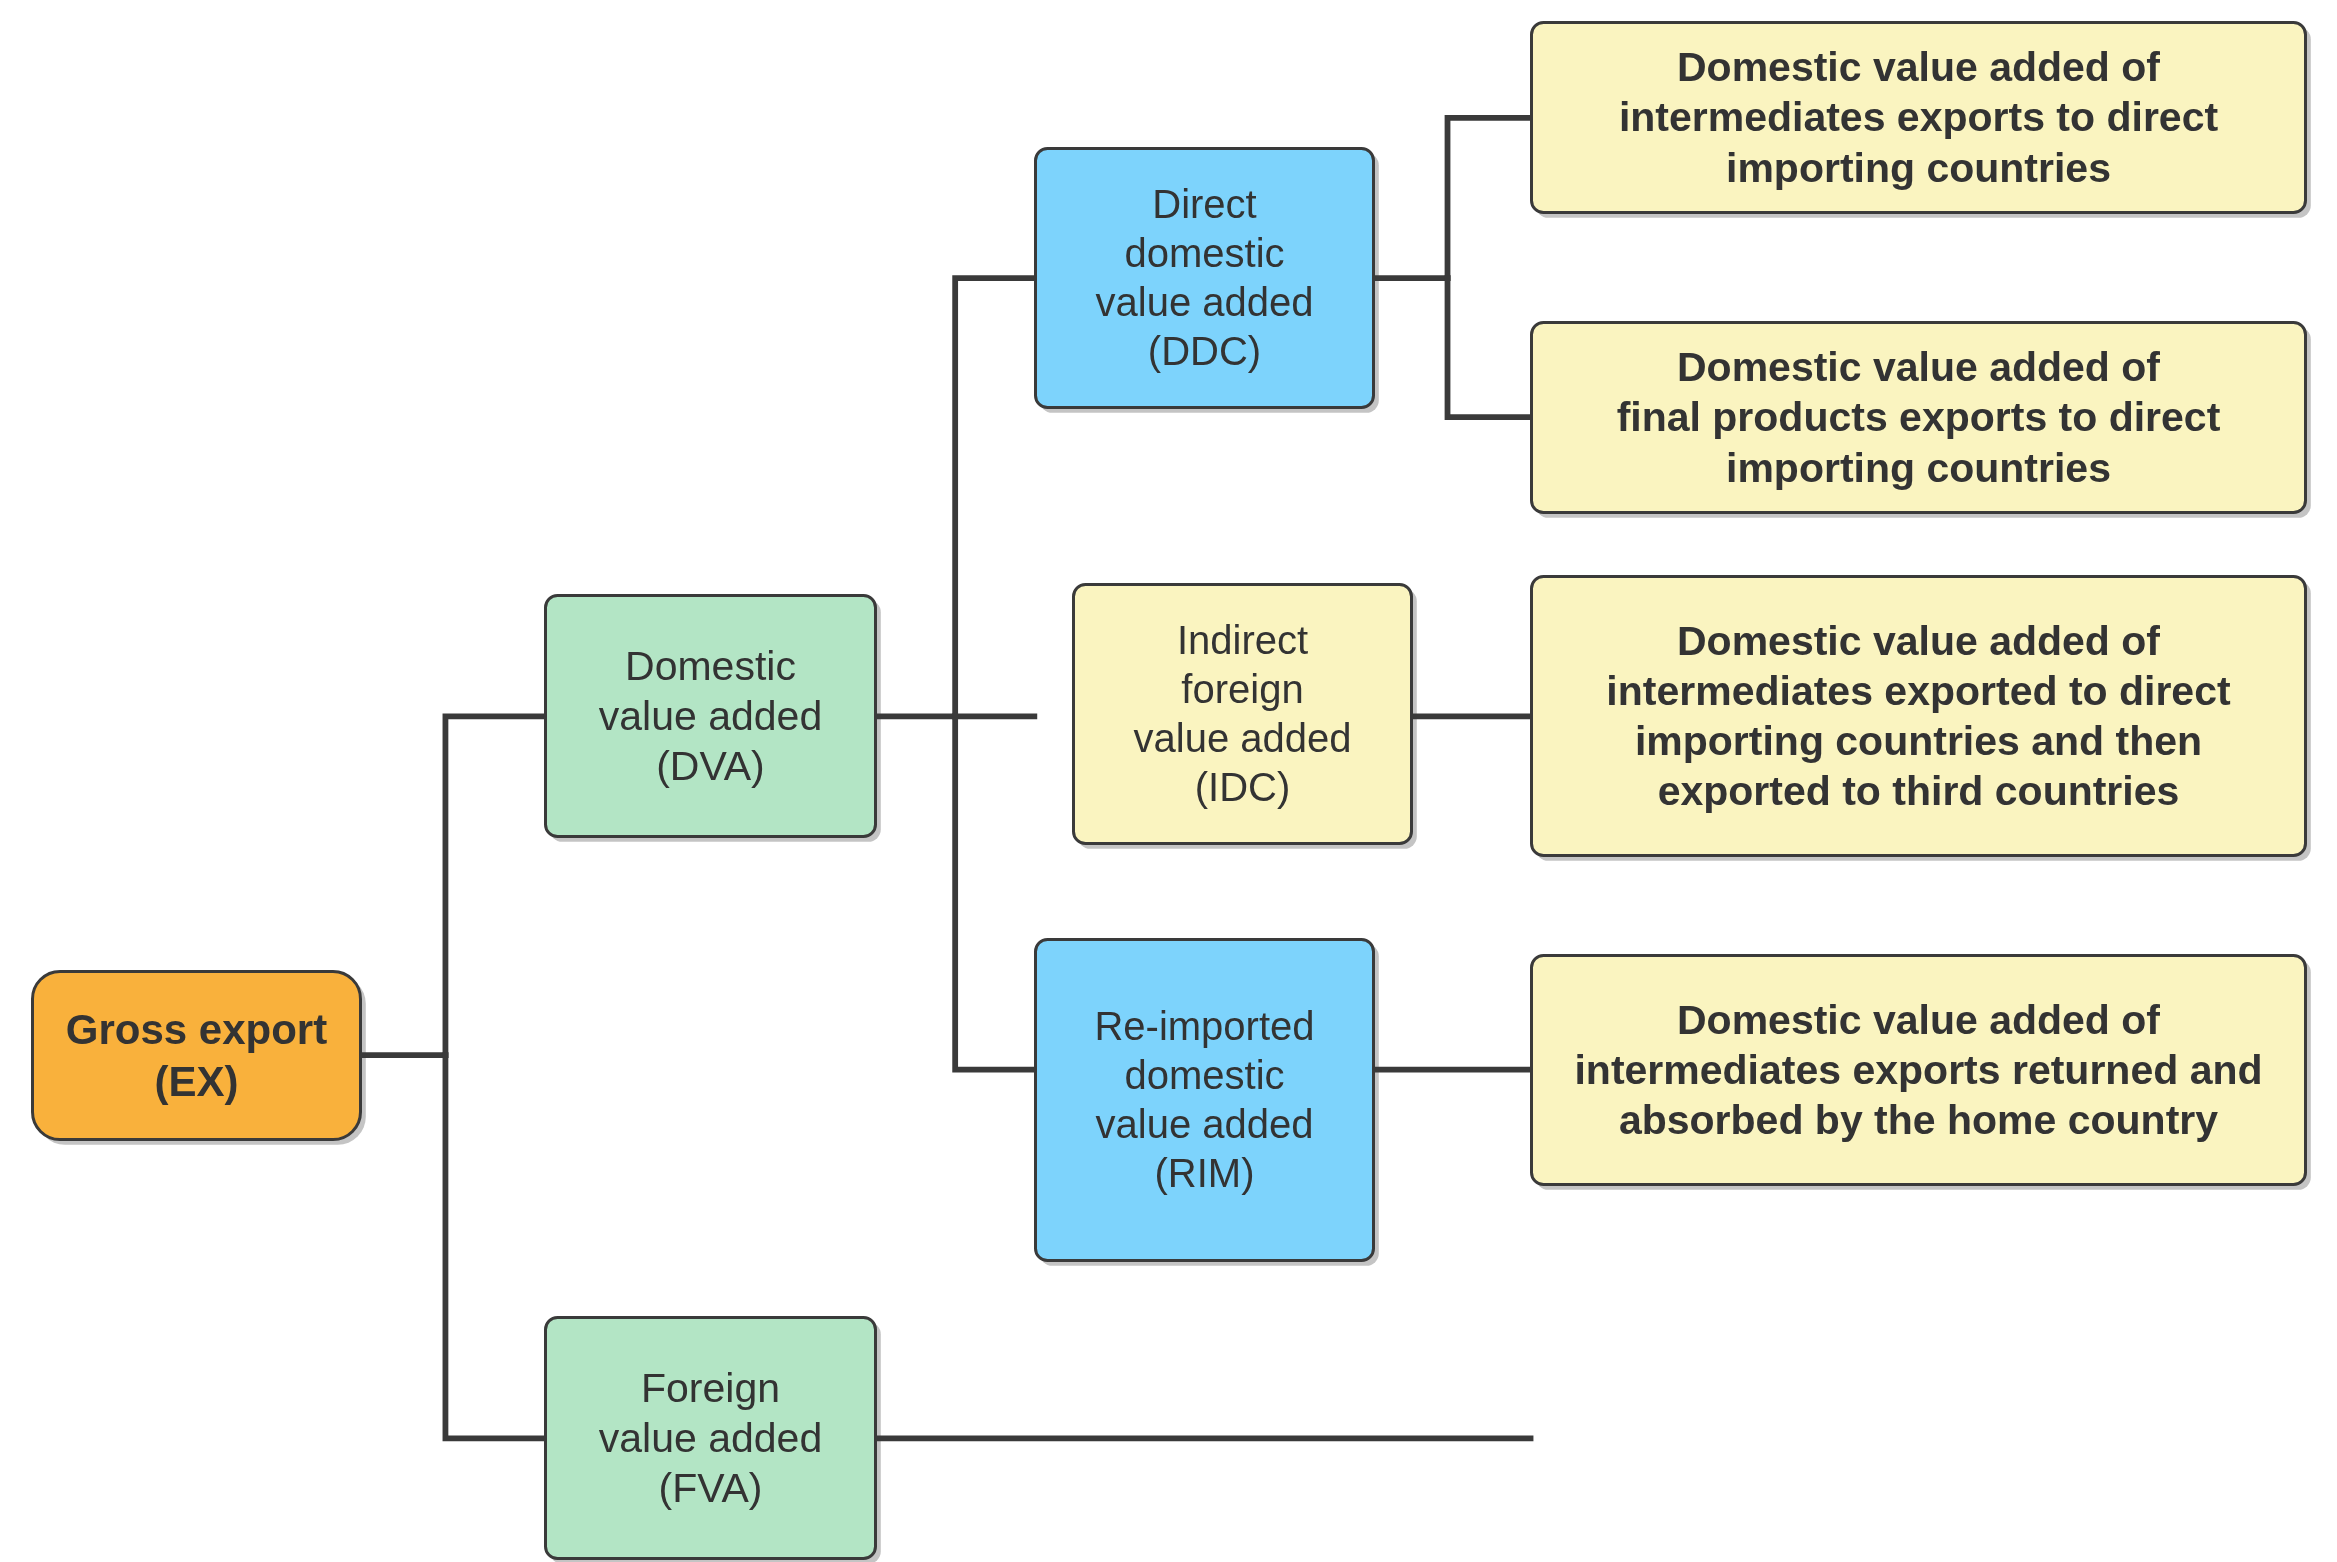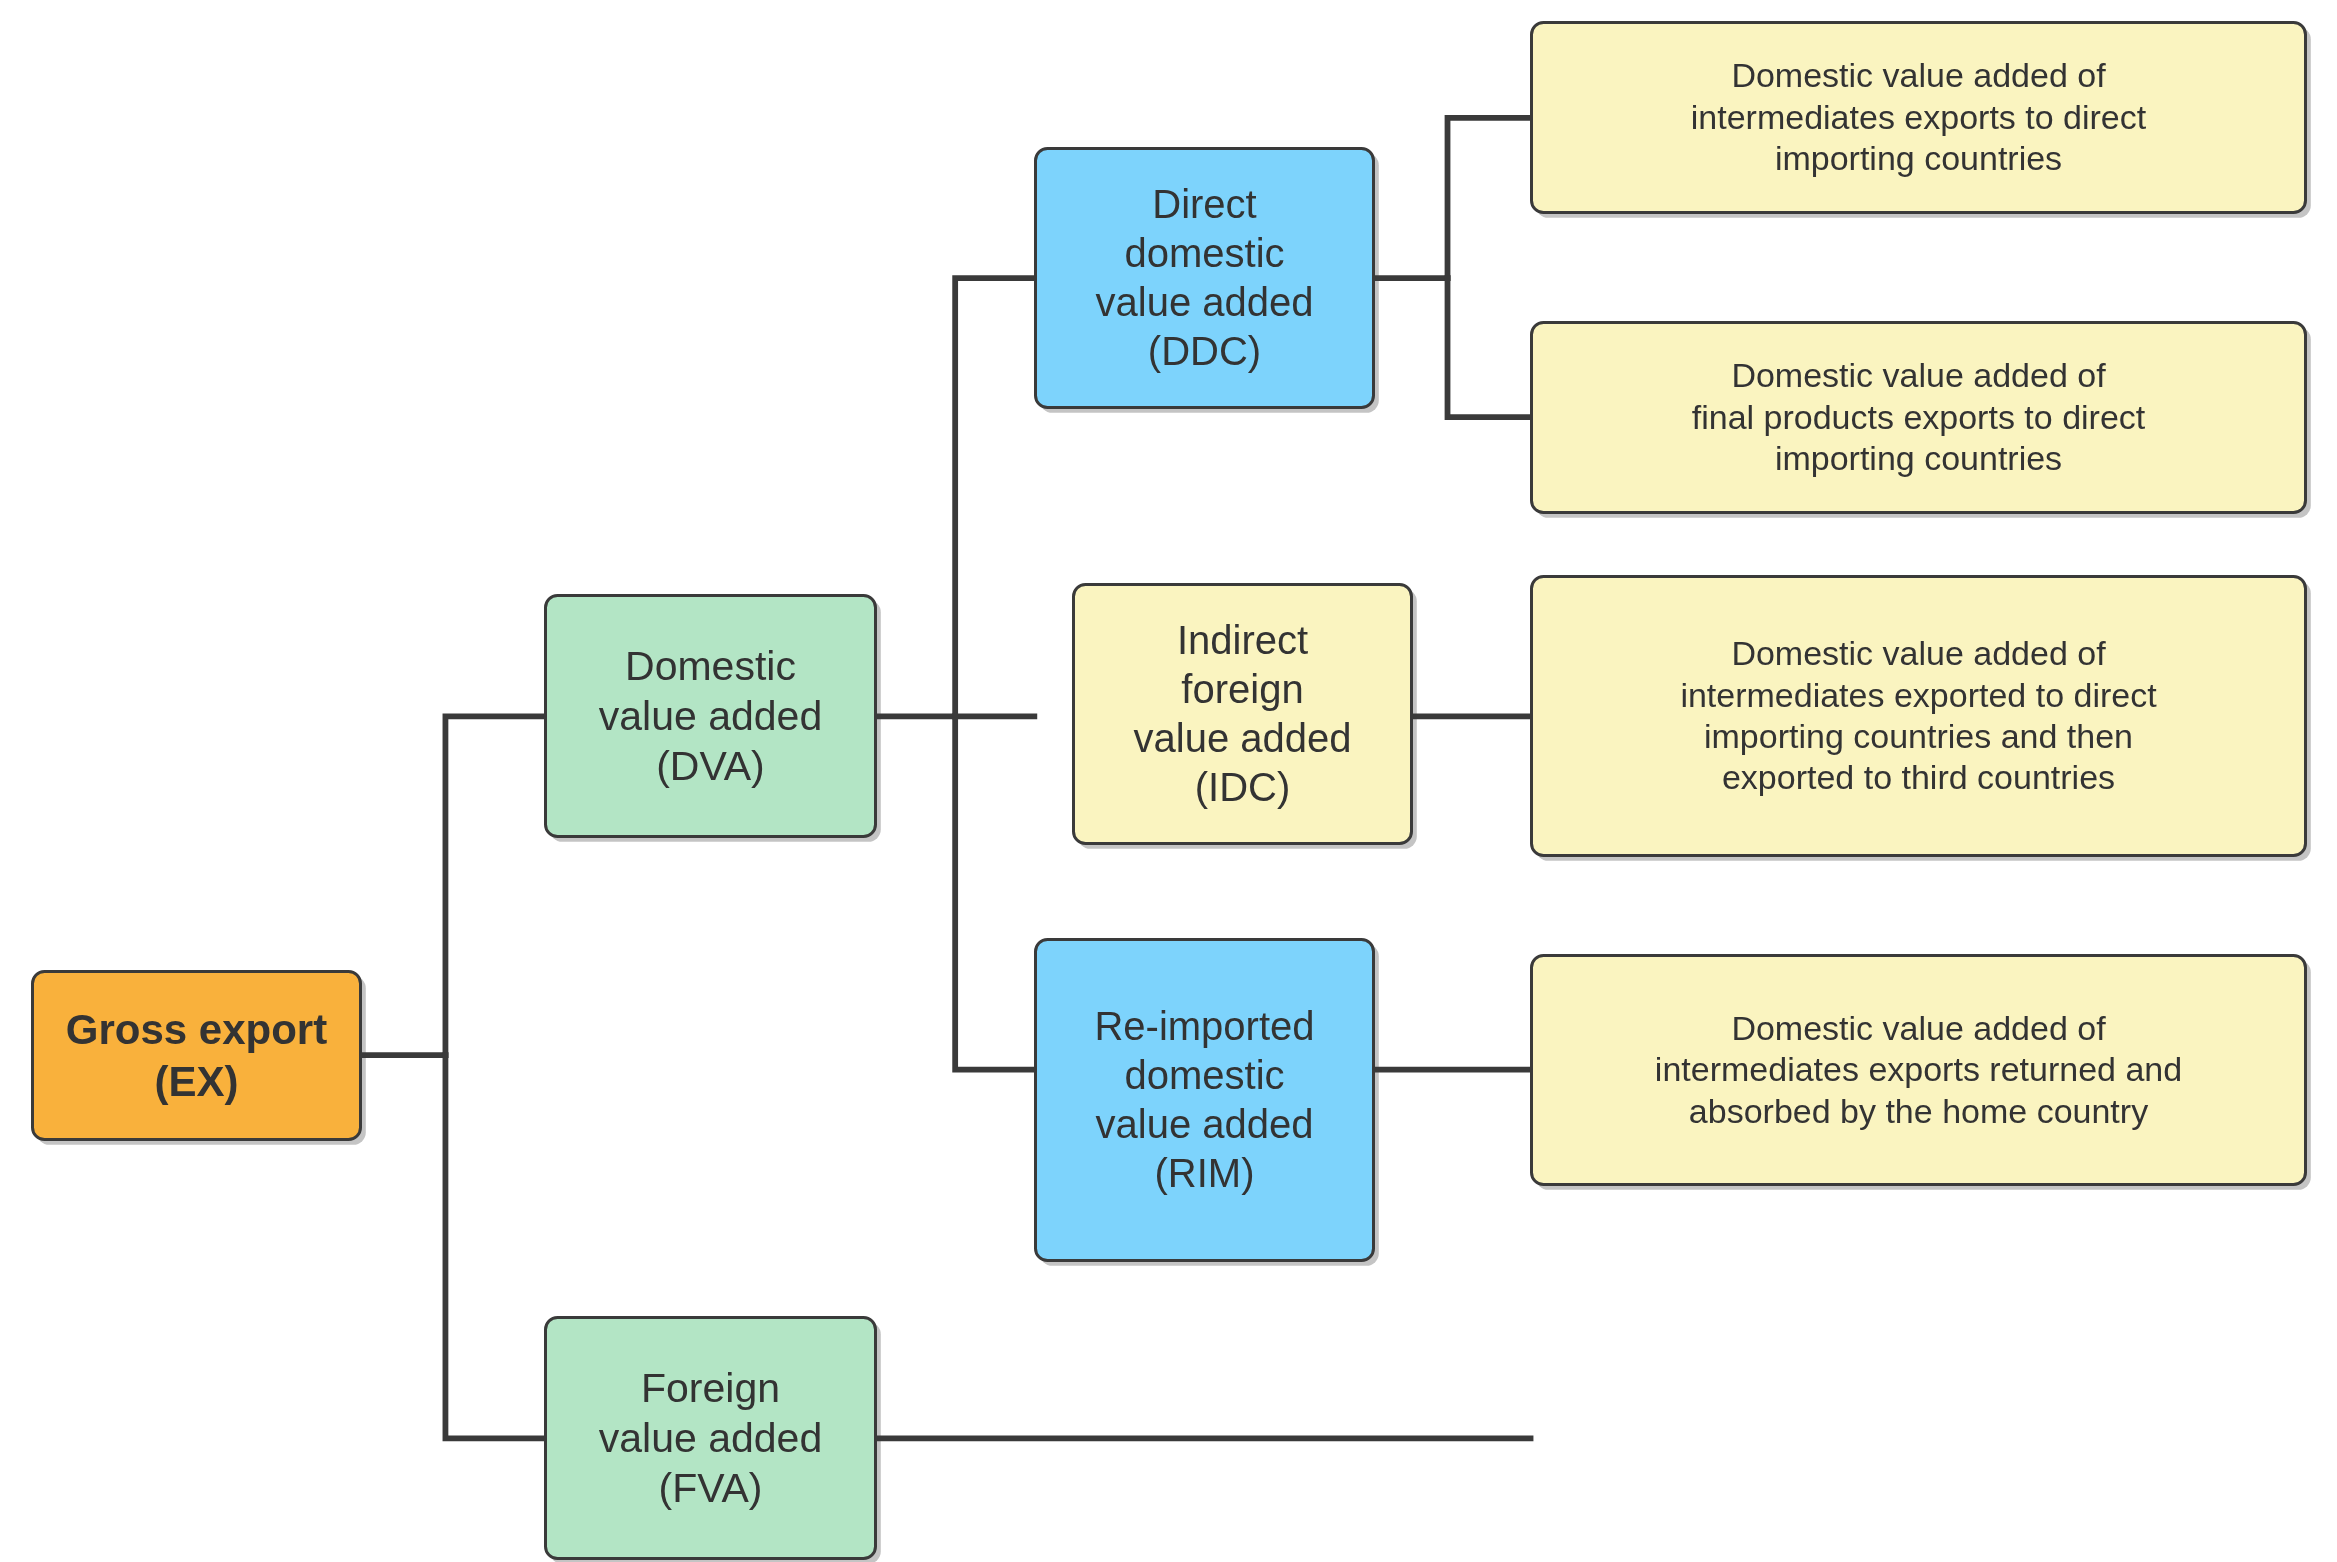--- a/index.html
+++ b/index.html
@@ -33,24 +33,24 @@
     text-align: center;
     color: #333333;
     line-height: 1.22;
     padding: 5.8px 13.5px;
     box-shadow: 4.8px 4.8px 0px -1px rgba(60,60,60,0.30);
   }
   .node .txt {
     display: block;
     white-space: pre-line;
   }
-  .lvl1 { font-size: 42px; font-weight: bold; }
+  .lvl1 { font-size: 42px; font-weight: bold; border-radius: 29px; }
   .lvl2 { font-size: 41px; font-weight: normal; }
   .lvl3 { font-size: 40px; font-weight: normal; }
-  .leaf { font-size: 34px; font-weight: normal; }
+  .leaf { font-size: 41px; font-weight: bold; }
   .c-orange { background: #F9B13C; }
   .c-green  { background: #B3E5C5; }
   .c-blue   { background: #7dd3fc; }
   .c-yellow { background: #FAF4C0; }
 </style>
 </head>
 <body>
 
 <div id="canvas">
 

